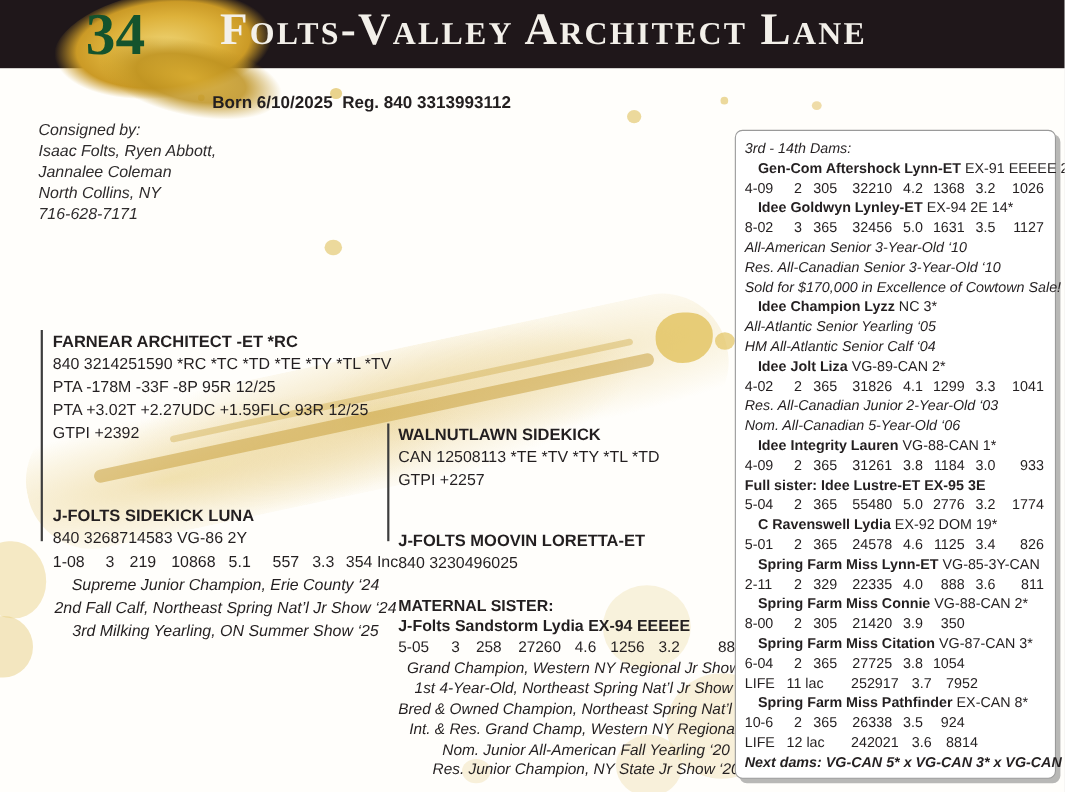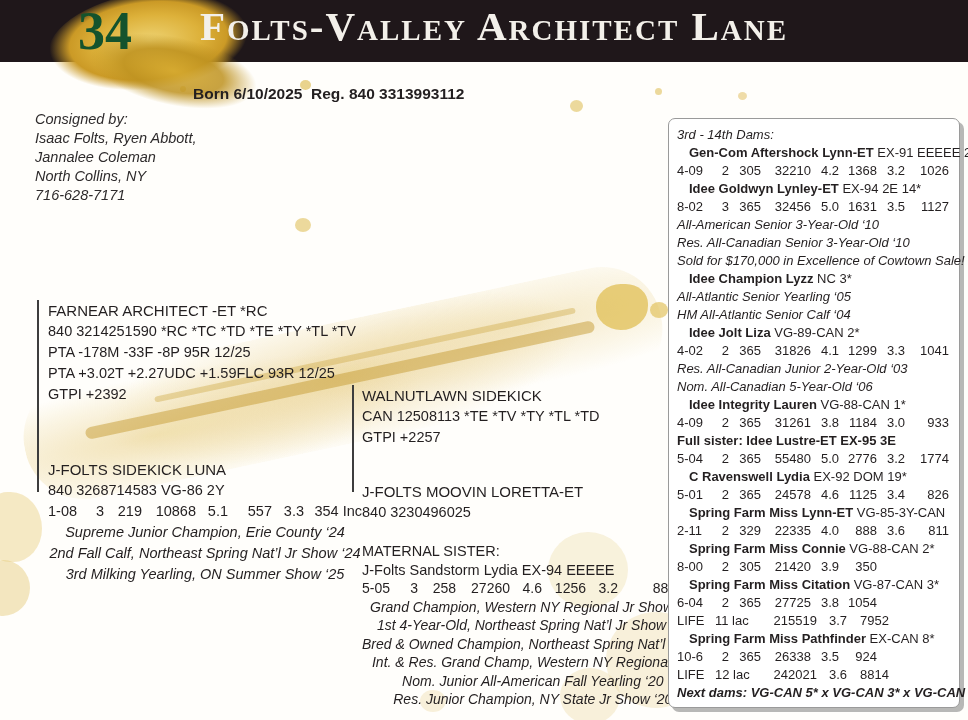--- a/index.html
+++ b/index.html
@@ -42,21 +42,21 @@
   .d-big1{left:548px;top:532px;width:80px;height:76px;background:rgba(242,229,190,.5);border-radius:50%;}
   .d-big2{left:606px;top:612px;width:100px;height:96px;background:rgba(240,224,178,.45);border-radius:50%;}
   .d-big3{left:560px;top:668px;width:60px;height:56px;background:rgba(238,220,170,.4);border-radius:50%;}
   .d-spotmid{left:420px;top:690px;width:26px;height:22px;background:rgba(240,224,178,.45);border-radius:50%;}
 
   
   .born{position:absolute;left:193px;top:85px;z-index:2;font-weight:bold;font-size:15.5px;white-space:pre;}
   .consignor{position:absolute;left:35px;top:110px;z-index:2;font-style:italic;font-size:14.5px;
              line-height:19px;color:#2e2b2c;}
   .blk{position:absolute;z-index:2;font-size:14.5px;line-height:21px;white-space:nowrap;}
-  .blk .bname{font-weight:normal;font-size:15px;}
+  .blk .bname{font-weight:bold;font-size:15px;}
   .aw{font-style:italic;text-align:center;}
   .vline{position:absolute;width:2px;background:#3d3d3d;z-index:2;}
   .sire{left:48px;top:300px;}
   .dam{left:48px;top:459px;}
   .damsire{left:362px;top:385px;}
   .damdam{left:362px;top:481px;}
   .maternal{left:362px;top:542px;line-height:18.5px;font-size:14px;}
   .maternal .bname{font-size:14.5px;}
 
   
@@ -298,21 +298,21 @@
           <span class="c0">6-04</span>
           <span class="c1">2</span>
           <span class="c2">365</span>
           <span class="c3">27725</span>
           <span class="c4">3.8</span>
           <span class="c5">1054</span>
         </div>
         <div class="rec life">
           <span class="c0">LIFE</span>
           <span class="c1">11 lac</span>
-          <span class="c2">215519</span>
+          <span class="c2">252917</span>
           <span class="c3">3.7</span>
           <span class="c4">7952</span>
         </div>
         <div class="pn"><b>Spring Farm Miss Pathfinder</b><span> EX-CAN 8*</span></div>
         <div class="rec">
           <span class="c0">10-6</span>
           <span class="c1">2</span>
           <span class="c2">365</span>
           <span class="c3">26338</span>
           <span class="c4">3.5</span>

